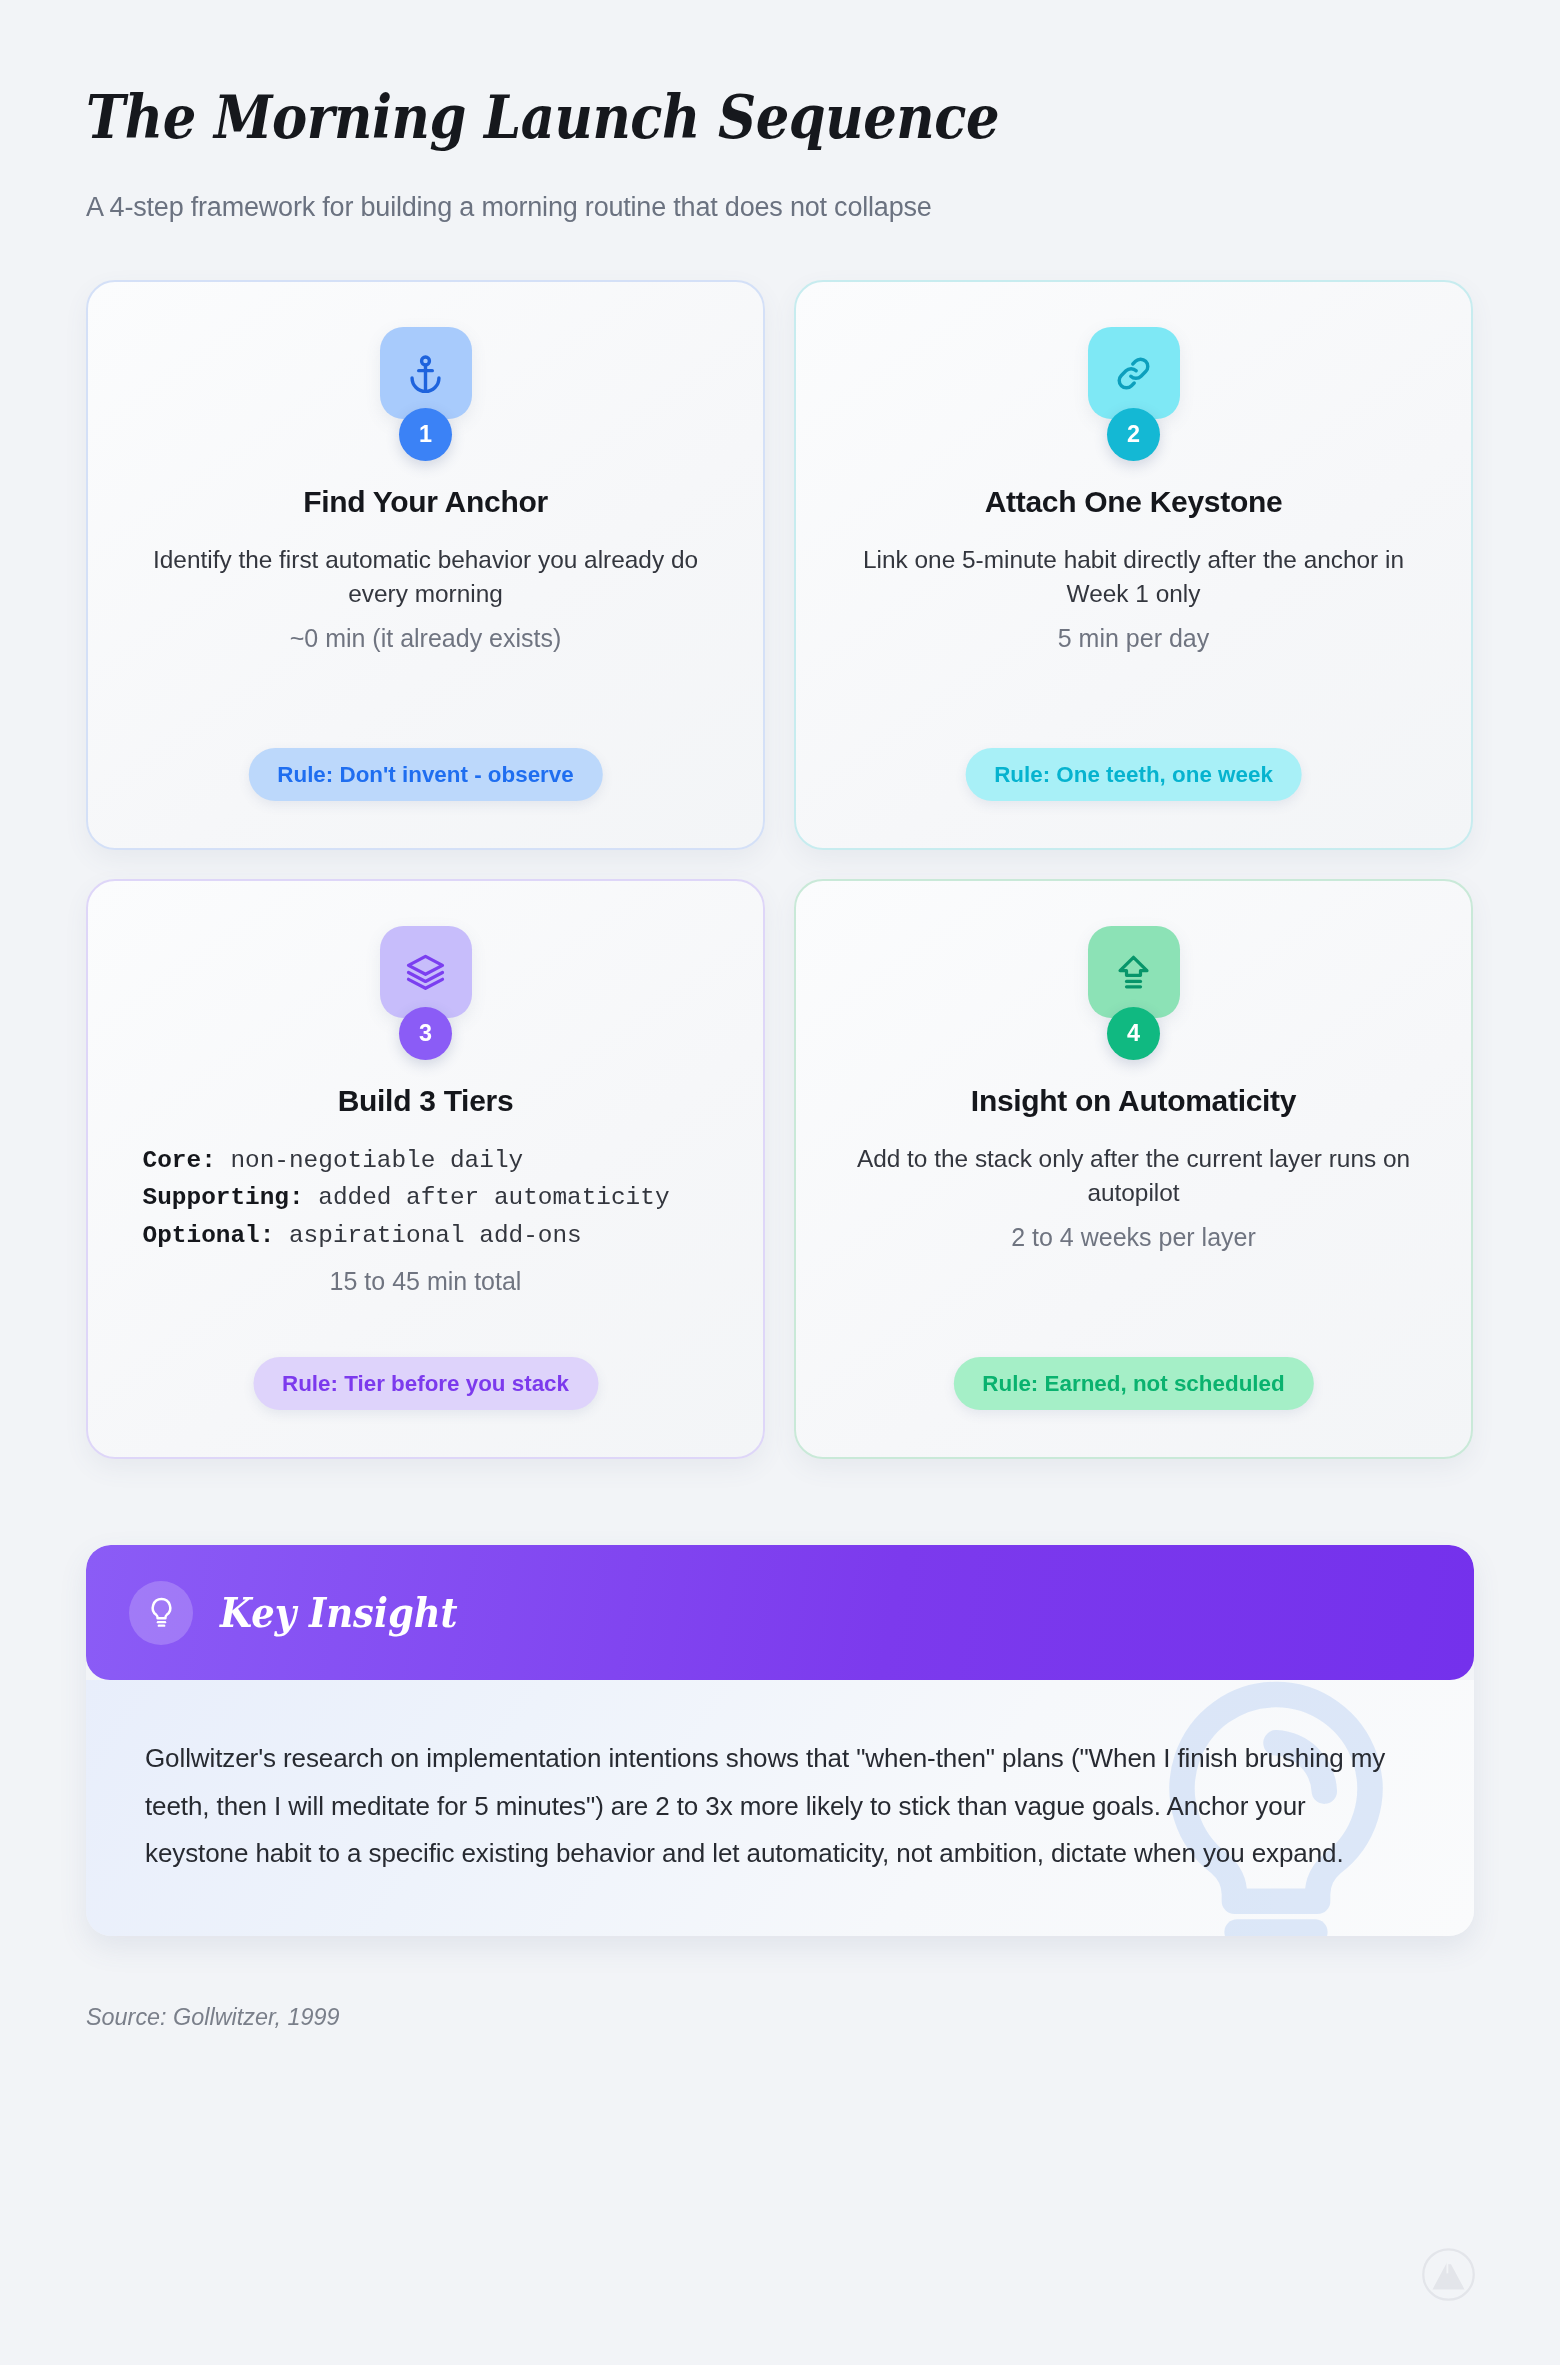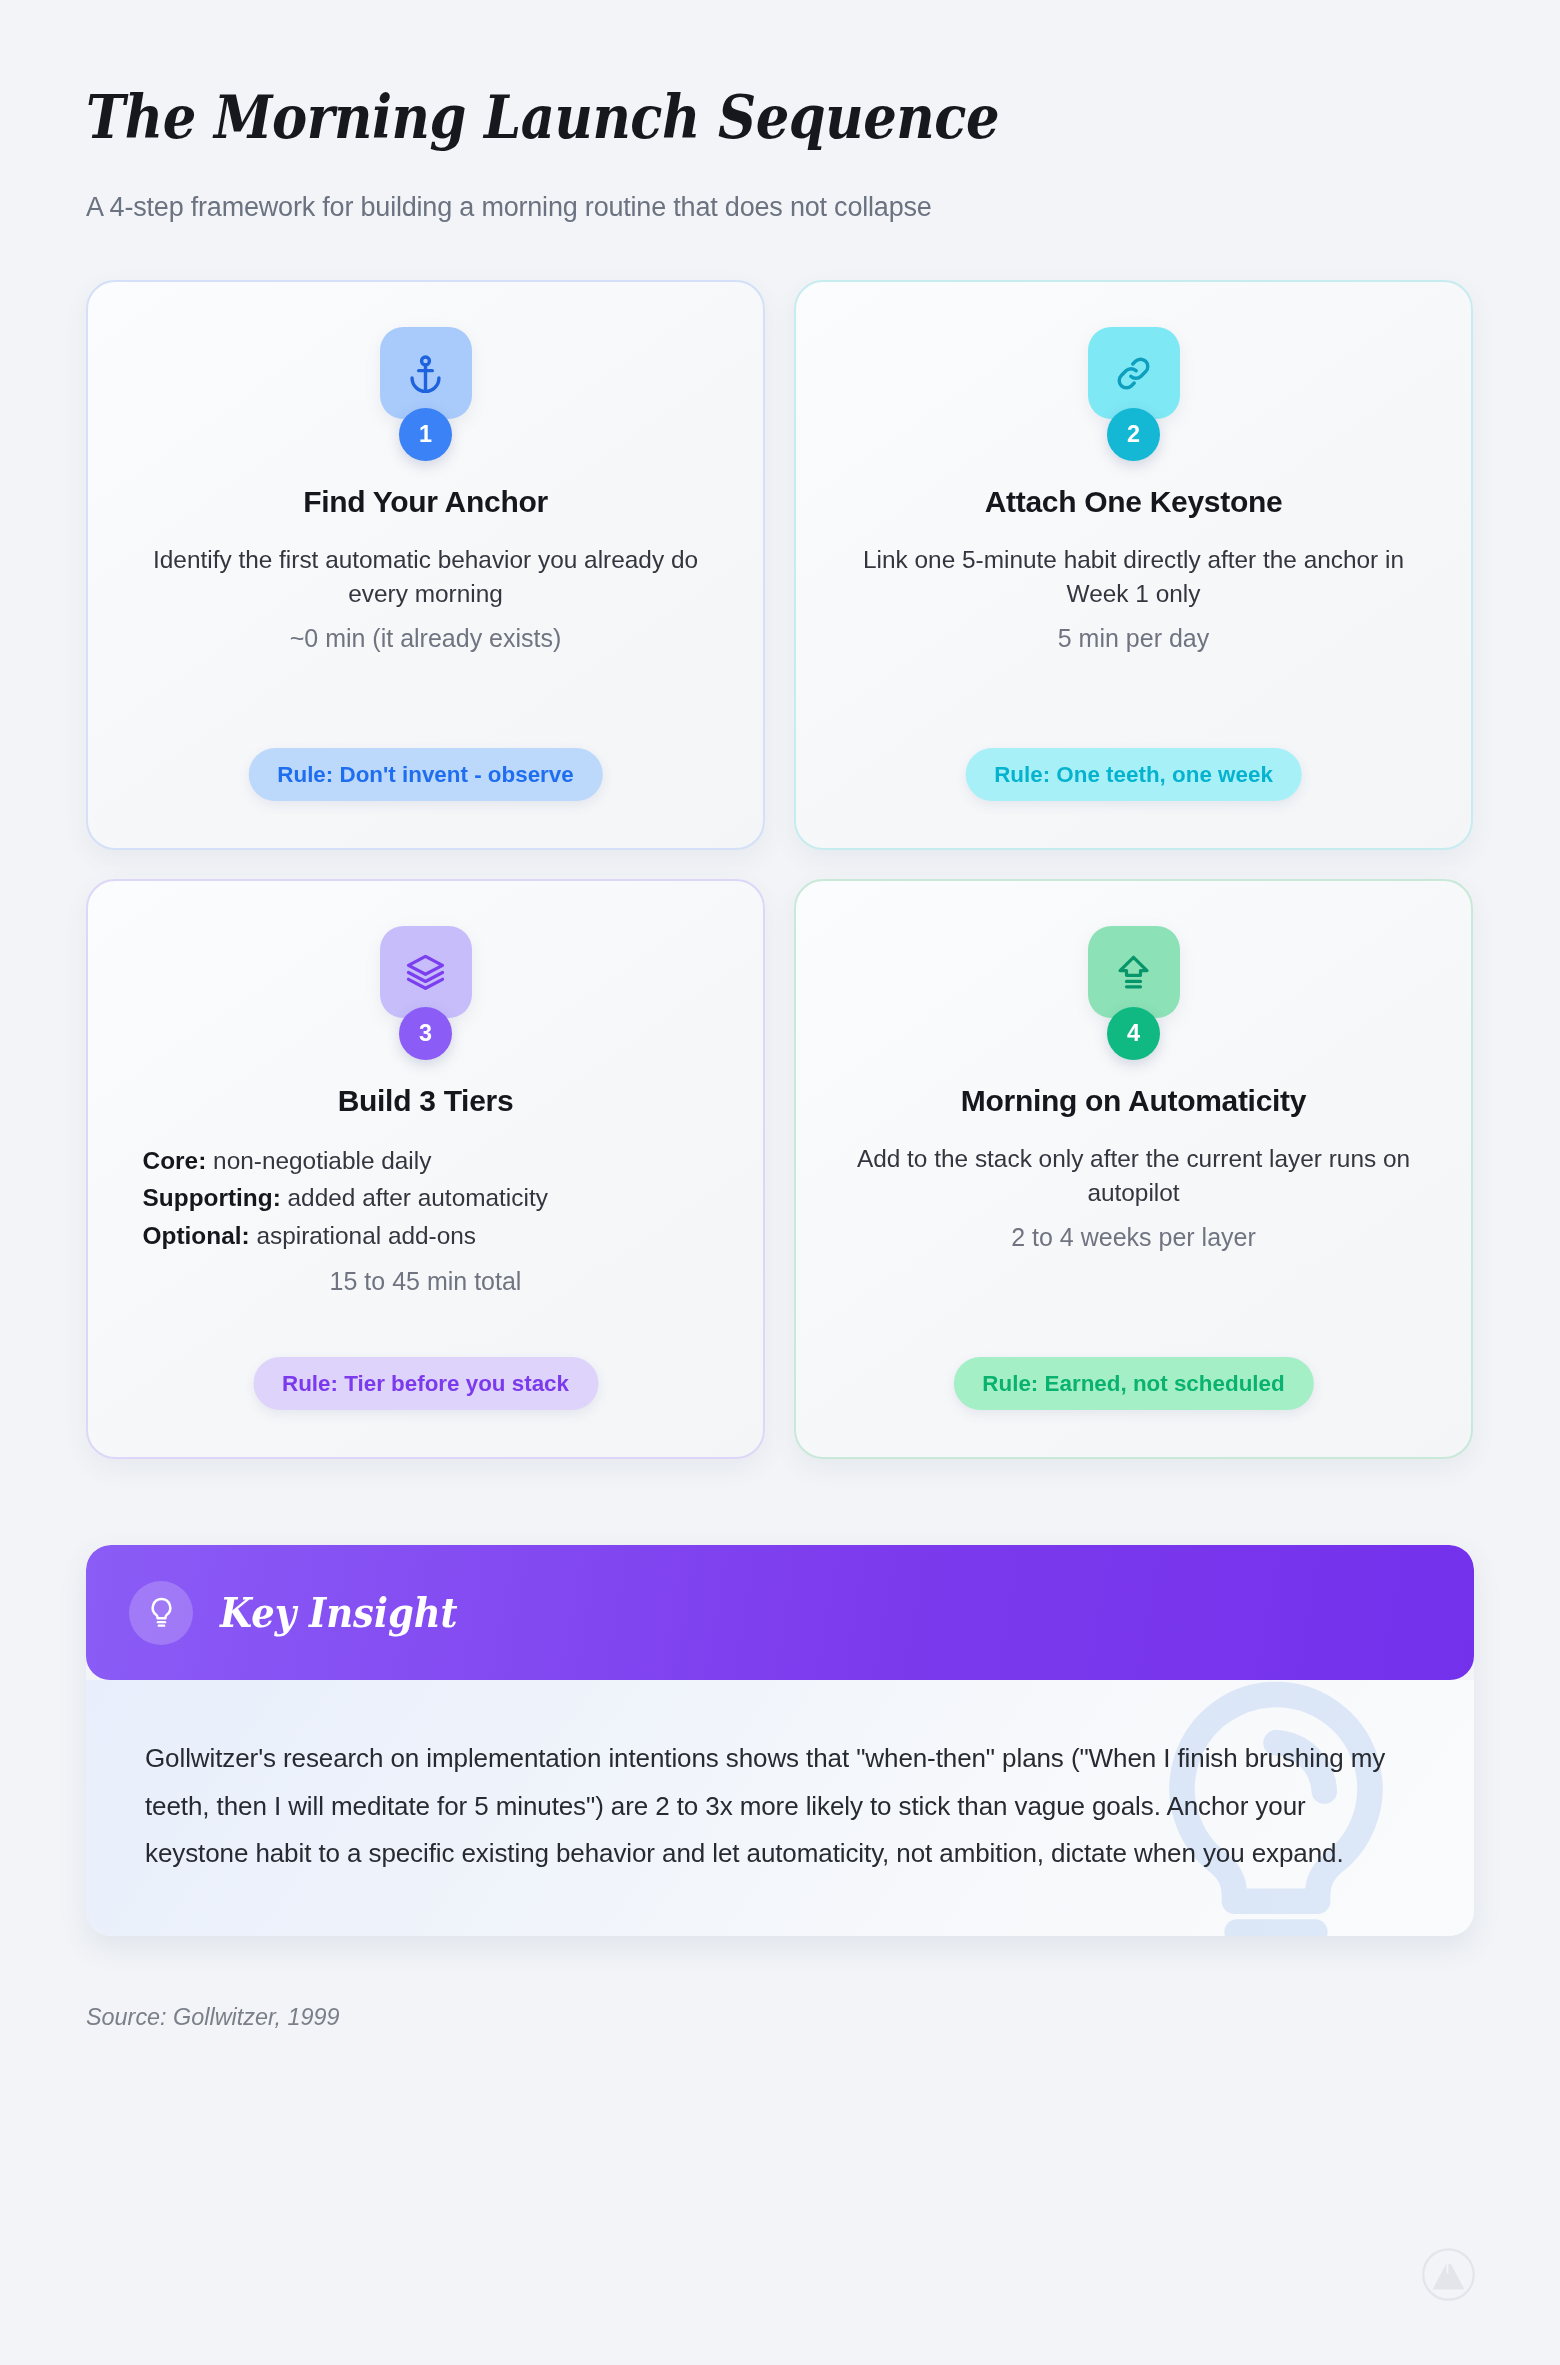--- a/index.html
+++ b/index.html
@@ -109,20 +109,21 @@
     color: #33363e;
     text-align: center;
     max-width: 585px;
   }
 
   .card-desc.left {
     text-align: left;
     align-self: flex-start;
     margin-left: 17.6px;
     line-height: 1.55;
+    font-family: Liberation Mono, monospace;
   }
   .card-desc.left b { font-weight: bold; color: #15171c; }
 
   .card-meta {
     margin-top: 12px;
     font-size: 25px;
     color: #6f7480;
     text-align: left;
   }
 
@@ -285,21 +286,21 @@
 
     <div class="card" id="card-4" style="--tile: #8ce2b6; --badge: #10b981; --edge: #c9e9d8; --pill-bg: #a5efc7; --pill-fg: #0ab26f;">
       <div class="icon-tile" style="color: rgb(7, 149, 106);">
         <svg viewBox="0 0 24 24" fill="none" stroke="currentColor" stroke-width="1.8" stroke-linecap="round" stroke-linejoin="round">
           <path d="M12 3.5 4.5 11h3.6v2.6h7.8V11h3.6z"></path>
           <line x1="8.1" y1="17" x2="15.9" y2="17"></line>
           <line x1="8.1" y1="20" x2="15.9" y2="20"></line>
         </svg>
       </div>
       <div class="step-badge">4</div>
-      <div class="card-title">Morning on Automaticity</div>
+      <div class="card-title">Insight on Automaticity</div>
       <div class="card-desc">Add to the stack only after the current layer runs on autopilot</div>
       <div class="card-meta">2 to 4 weeks per layer</div>
       <div class="rule-pill">Rule: Earned, not scheduled</div>
     </div>
 
   </div>
 
   <div class="insight">
     <div class="insight-head">
       <div class="bulb-circle">

